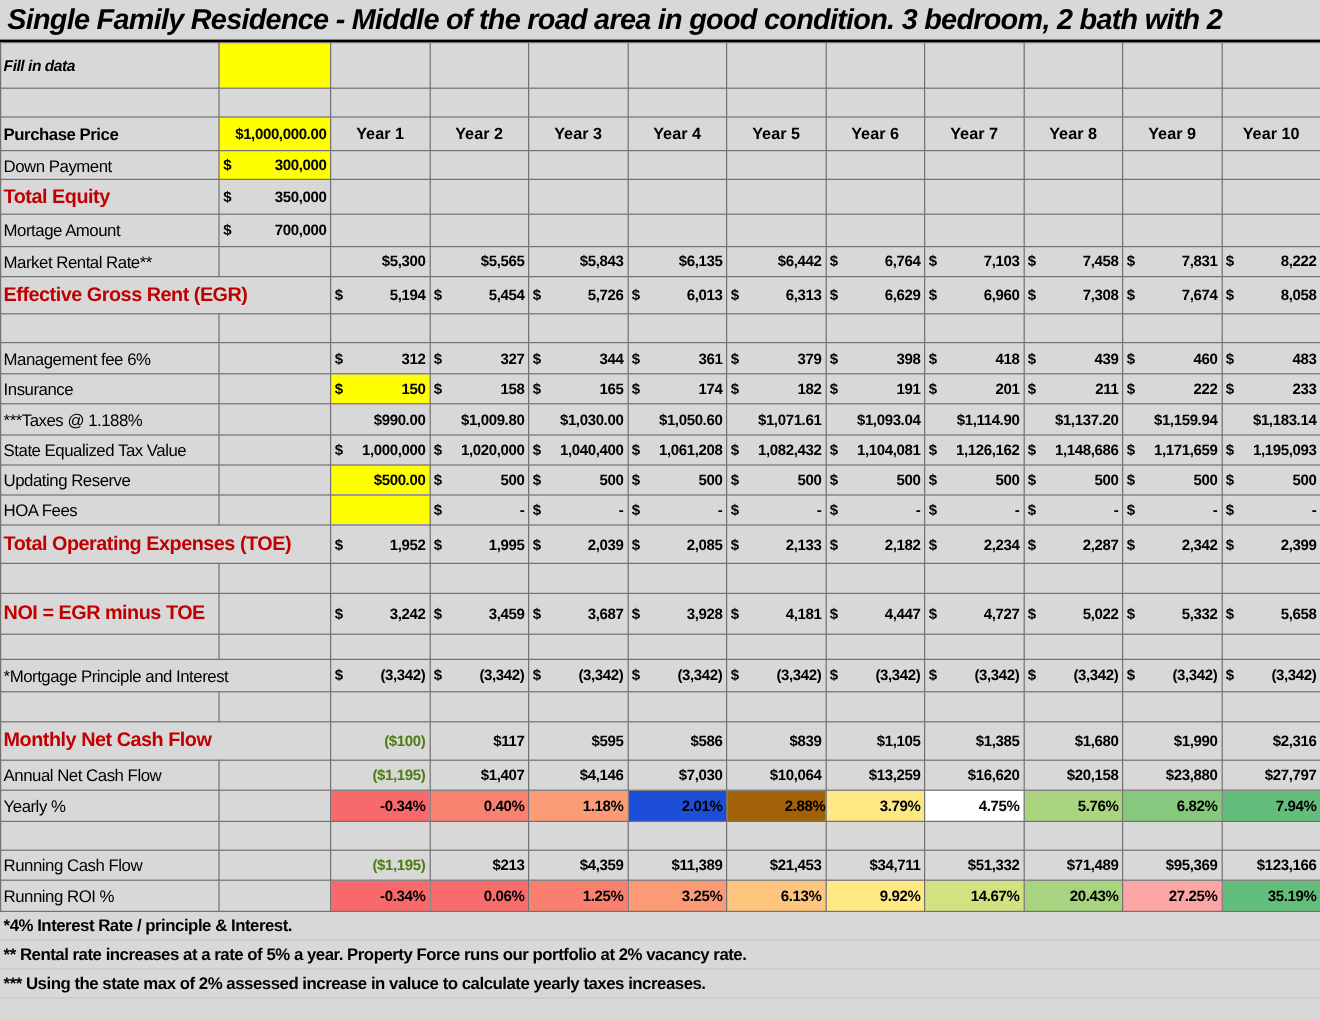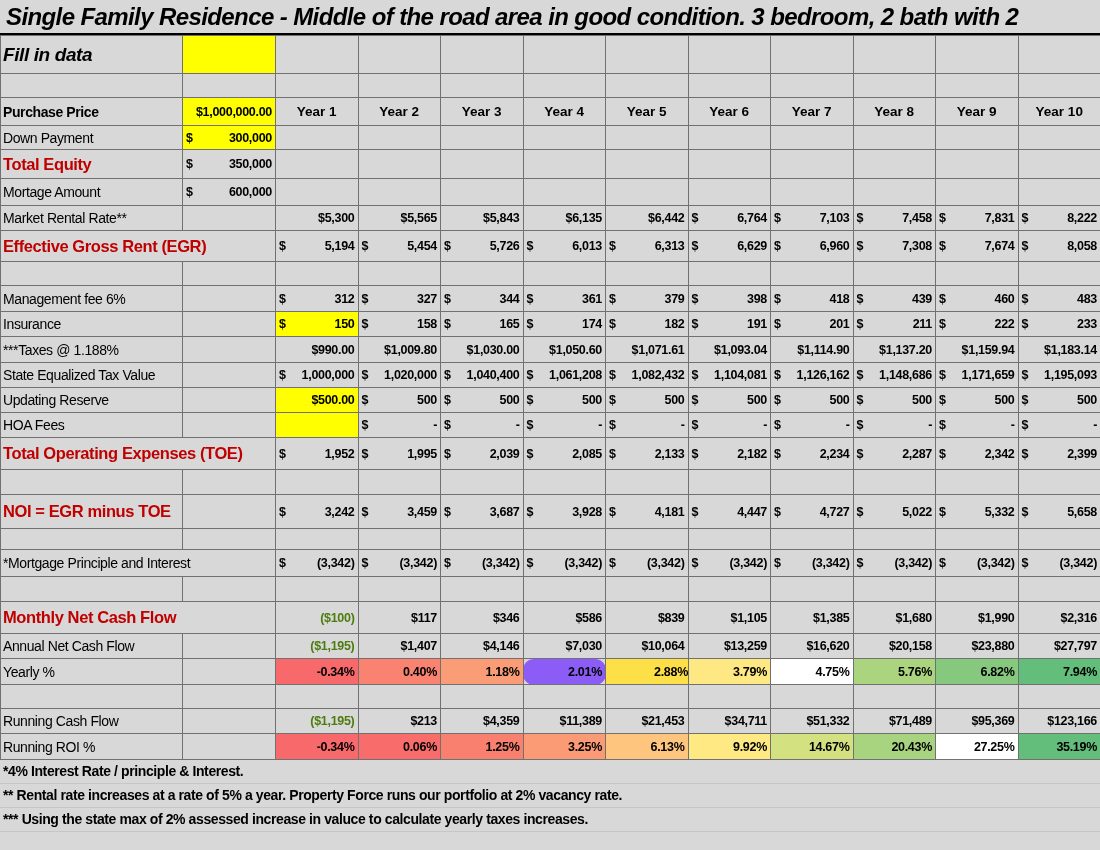--- a/index.html
+++ b/index.html
@@ -15,21 +15,21 @@
     border-bottom:2px solid #000;background:#D8D8D8;
   }
   table.grid{border-collapse:collapse;table-layout:fixed;width:1100px;}
   td{
     border:1px solid #717171;padding:0 3px;vertical-align:middle;
     white-space:nowrap;overflow:hidden;font-size:13px;height:inherit;
   }
   td.lbl{font-size:14px;padding-left:2px;letter-spacing:-0.4px;overflow:visible;}
   td.lbl.b{font-weight:bold;}
   td.lbl.r{color:#C00000;font-weight:bold;font-size:16.5px;}
-  td.lbl.fi{font-weight:bold;font-style:italic;font-size:19px;}
+  td.lbl.fi{font-weight:bold;font-style:italic;font-size:13px;}
   td.num{font-weight:bold;text-align:right;font-size:12.5px;letter-spacing:-0.3px;}
   td.acct{font-weight:bold;font-size:12.5px;letter-spacing:-0.3px;}
   td.acct .wrap{display:flex;justify-content:space-between;align-items:center;}
   td.hdr{font-weight:bold;text-align:center;font-size:13.5px;}
   td.yellow{background:#FFFF00;}
   .neg{color:#4d7c0f;}
   .footnotes{background:#D8D8D8;}
   .footnote{
     height:23px;line-height:23px;padding-left:3px;
     font-weight:bold;font-size:14px;letter-spacing:-0.4px;
@@ -135,21 +135,21 @@
         <td></td>
         <td></td>
         <td></td>
         <td></td>
       </tr>
       <tr style="height: 26px;">
         <td class="lbl ">Mortage Amount</td>
         <td class="acct">
           <span class="wrap">
             <span>$</span>
-            <span>600,000</span>
+            <span>700,000</span>
           </span>
         </td>
         <td></td>
         <td></td>
         <td></td>
         <td></td>
         <td></td>
         <td></td>
         <td></td>
         <td></td>
@@ -825,21 +825,21 @@
         <td></td>
         <td></td>
         <td></td>
         <td></td>
         <td></td>
       </tr>
       <tr style="height: 31px;">
         <td class="lbl r" colspan="2">Monthly Net Cash Flow</td>
         <td class="num neg">($100)</td>
         <td class="num">$117</td>
-        <td class="num">$346</td>
+        <td class="num">$595</td>
         <td class="num">$586</td>
         <td class="num">$839</td>
         <td class="num">$1,105</td>
         <td class="num">$1,385</td>
         <td class="num">$1,680</td>
         <td class="num">$1,990</td>
         <td class="num">$2,316</td>
       </tr>
       <tr style="height: 24px;">
         <td class="lbl ">Annual Net Cash Flow</td>
@@ -854,22 +854,22 @@
         <td class="num">$20,158</td>
         <td class="num">$23,880</td>
         <td class="num">$27,797</td>
       </tr>
       <tr style="height: 25px;">
         <td class="lbl ">Yearly %</td>
         <td></td>
         <td class="num" style="background: rgb(248, 105, 107);">-0.34%</td>
         <td class="num" style="background: rgb(249, 131, 112);">0.40%</td>
         <td class="num" style="background: rgb(250, 157, 118);">1.18%</td>
-        <td class="num" style="background: #8b5cf6; border-radius: 11px;">2.01%</td>
-        <td class="num" style="background: #fde047; padding-left: 48px;">2.88%</td>
+        <td class="num" style="background: #1d4ed8;">2.01%</td>
+        <td class="num" style="background: #a16207; padding-left: 48px;">2.88%</td>
         <td class="num" style="background: rgb(254, 232, 131);">3.79%</td>
         <td class="num" style="background: #ffffff;">4.75%</td>
         <td class="num" style="background: rgb(171, 212, 127);">5.76%</td>
         <td class="num" style="background: rgb(134, 200, 125);">6.82%</td>
         <td class="num" style="background: rgb(99, 190, 123);">7.94%</td>
       </tr>
       <tr style="height: 23px;">
         <td class="lbl "></td>
         <td></td>
         <td></td>
@@ -901,21 +901,21 @@
         <td class="lbl ">Running ROI %</td>
         <td></td>
         <td class="num" style="background: rgb(248, 105, 107);">-0.34%</td>
         <td class="num" style="background: rgb(248, 109, 108);">0.06%</td>
         <td class="num" style="background: rgb(249, 128, 111);">1.25%</td>
         <td class="num" style="background: rgb(251, 155, 117);">3.25%</td>
         <td class="num" style="background: rgb(253, 197, 125);">6.13%</td>
         <td class="num" style="background: rgb(254, 233, 131);">9.92%</td>
         <td class="num" style="background: rgb(211, 225, 129);">14.67%</td>
         <td class="num" style="background: rgb(168, 211, 127);">20.43%</td>
-        <td class="num" style="background: #ffffff;">27.25%</td>
+        <td class="num" style="background: #fca5a5;">27.25%</td>
         <td class="num" style="background: rgb(99, 190, 123); margin-left: 13px;">35.19%</td>
       </tr>
     </tbody>
 </table>
 
 <div class="footnotes" id="footnotes">
     <div class="footnote">*4% Interest Rate / principle &amp; Interest.</div>
     <div class="footnote">** Rental rate increases at a rate of 5% a year.  Property Force runs our portfolio at 2% vacancy rate.</div>
     <div class="footnote">*** Using the state max of 2% assessed increase in valuce to calculate yearly taxes increases.</div>
   </div>

